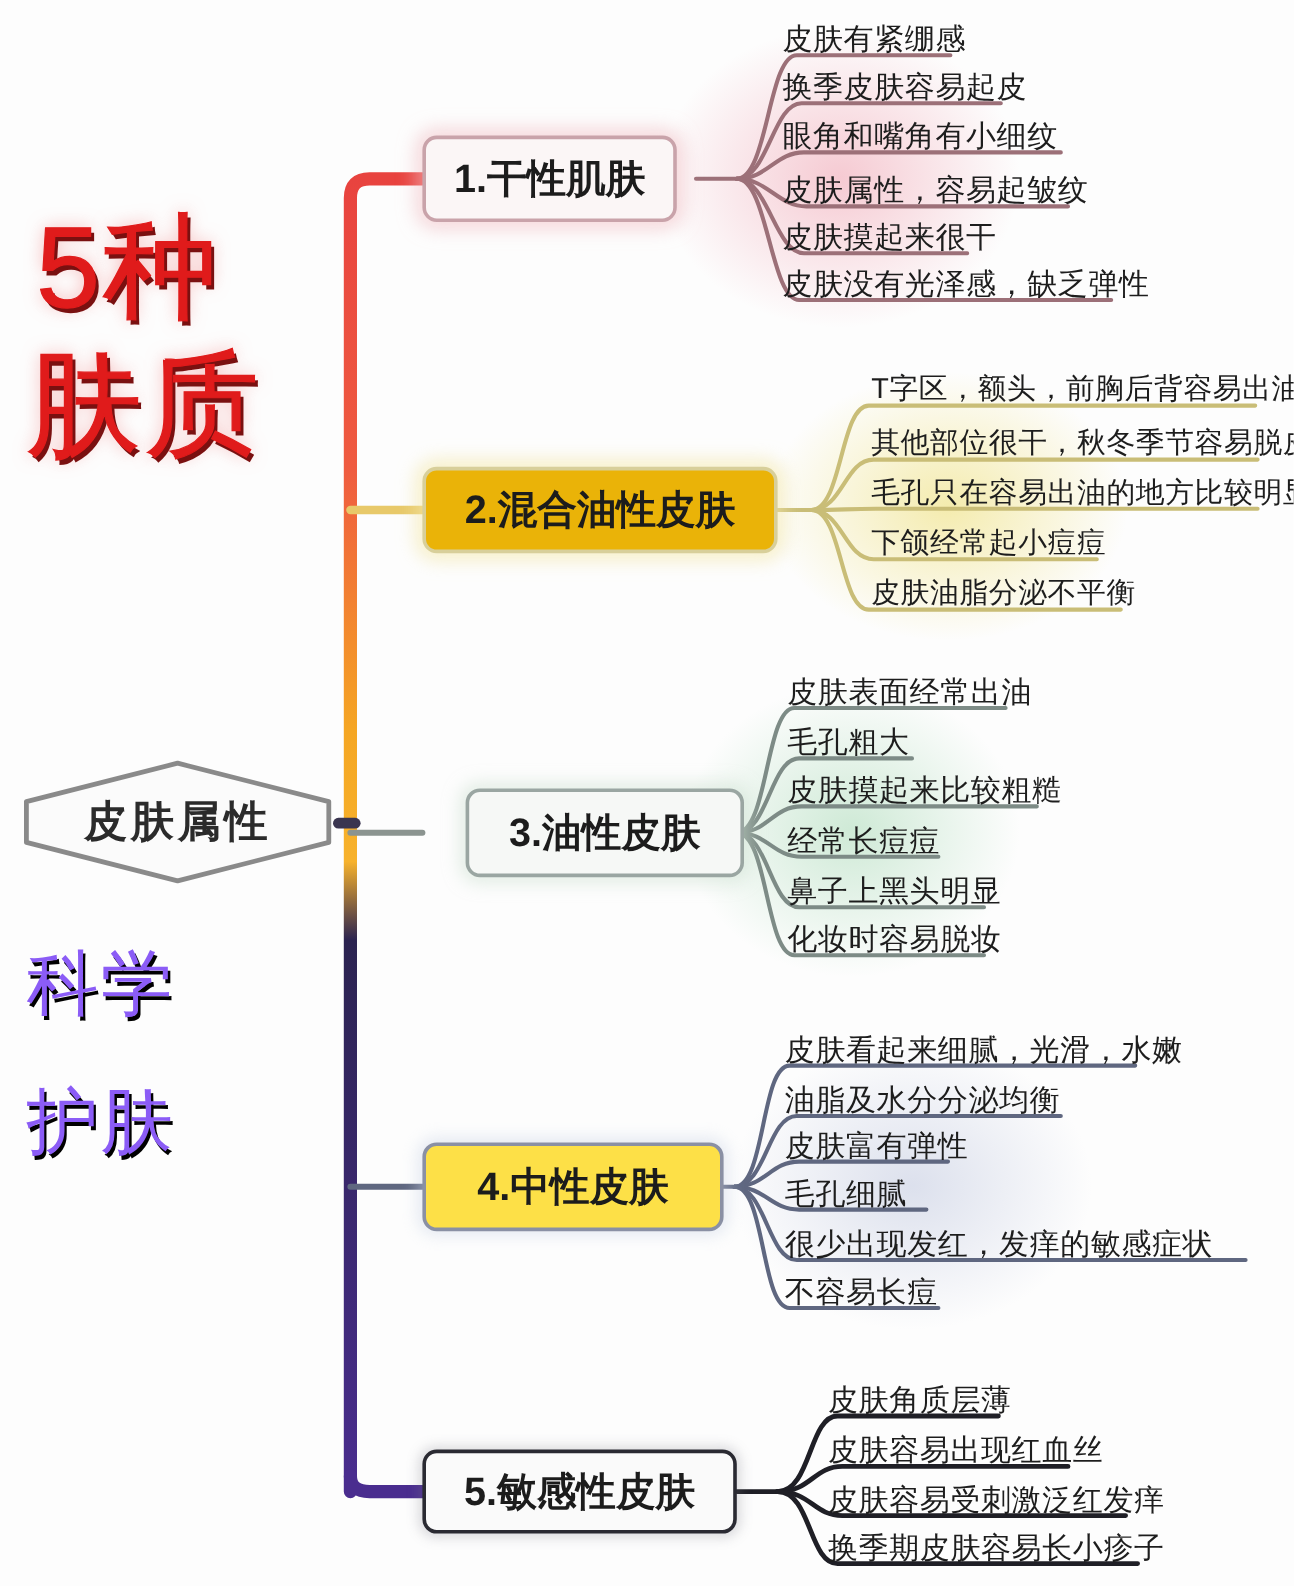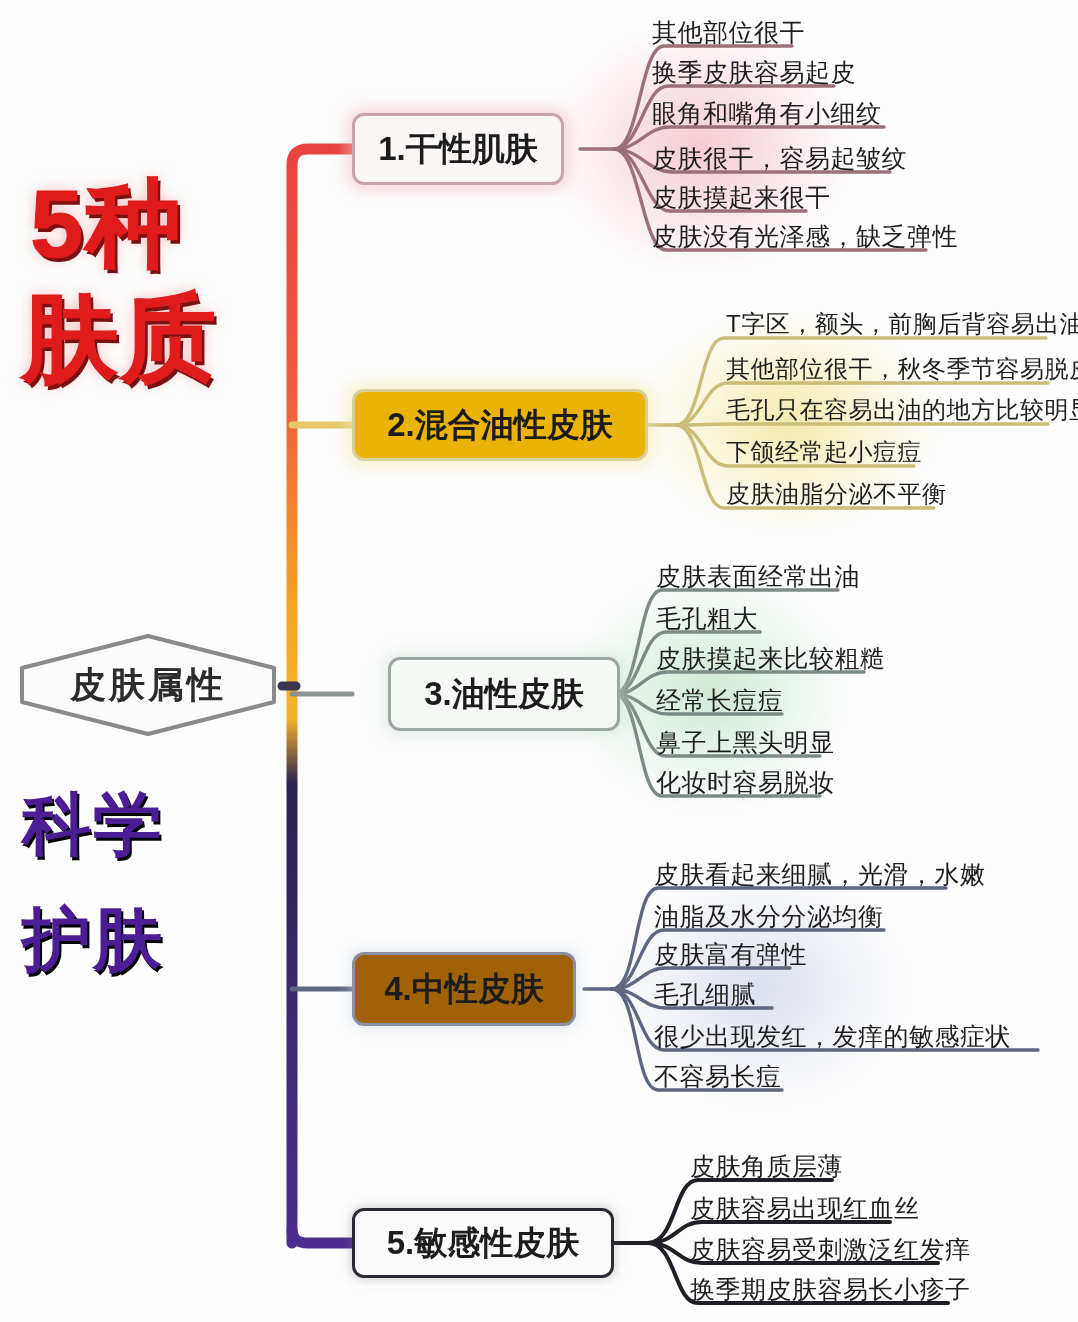--- a/index.html
+++ b/index.html
@@ -6,34 +6,34 @@
   body{
     font-family:"Liberation Sans","DejaVu Sans",sans-serif;
     width:1078px;height:1322px;position:relative;overflow:hidden;
     background:#fdfdfd;
   }
   #map{position:absolute;left:0;top:0;width:1078px;height:1322px;}
 
   
   .hero{
     position:absolute;
-    font-weight:bold;
+    font-weight:normal;
     letter-spacing:2px;
     white-space:nowrap;
     line-height:1;
   }
   .hero-red{
     color:#e01b1b;
     font-size:96px;
     text-shadow:3px 4px 0 #7a1010, 0 0 14px rgba(240,120,120,.55);
     -webkit-text-stroke:1px #e01b1b;
   }
   .hero-black{
-    color:#4c1d95;
-    font-size:69px;
+    color:#8b5cf6;
+    font-size:60px;
     text-shadow:2px 3px 0 #000;
   }
   #hero1{left:30px;top:176px;}
   #hero2{left:22px;top:290px;}
   #hero3{left:22px;top:790px;}
   #hero4{left:22px;top:905px;}
 
   
   #center-node{
     position:absolute;left:14px;top:634px;width:268px;height:102px;
@@ -55,22 +55,22 @@
   }
   #node1{left:352px;top:113px;width:212px;height:72px;font-size:33px;
     border:3px solid #c9a3aa;background:#fbf6f6;
     box-shadow:0 0 14px 6px rgba(240,190,195,.55);}
   #node2{left:352px;top:389px;width:296px;height:72px;font-size:33px;
     border:3px solid #d8cf9a;background:#eab308;
     box-shadow:0 0 14px 6px rgba(243,231,170,.6);}
   #node3{left:352px;top:657px;width:232px;height:74px;font-size:33px;
     border:3px solid #9aa6a2;background:#f6f8f6;
     box-shadow:0 0 13px 5px rgba(205,225,210,.5);margin-left:36px;}
-  #node4{left:352px;top:952px;width:224px;height:74px;font-size:33px;
-    border:3px solid #8a90a4;background:#a16207;
+  #node4{left:352px;top:952px;width:251px;height:74px;font-size:33px;
+    border:3px solid #8a90a4;background:#fde047;
     box-shadow:0 0 12px 4px rgba(205,212,230,.45);}
   #node5{left:352px;top:1208px;width:262px;height:70px;font-size:33px;
     border:3px solid #2a2a32;background:#fafafa;
     box-shadow:0 0 10px 3px rgba(120,120,130,.25);}
 
   
   .leaf{
     position:absolute;
     font-size:25px;
     color:#1d1d1d;
@@ -196,24 +196,24 @@
 <div class="node" id="node3">
     <span>3.油性皮肤</span>
   </div>
 <div class="node" id="node4">
     <span>4.中性皮肤</span>
   </div>
 <div class="node" id="node5">
     <span>5.敏感性皮肤</span>
   </div>
 
-<div class="leaf" style="left:652px;top:16px">其他部位很干</div>
+<div class="leaf" style="left:652px;top:16px">皮肤有紧绷感</div>
 <div class="leaf" style="left:652px;top:56px">换季皮肤容易起皮</div>
 <div class="leaf" style="left:652px;top:97px">眼角和嘴角有小细纹</div>
-<div class="leaf" style="left:652px;top:142px">皮肤很干，容易起皱纹</div>
+<div class="leaf" style="left:652px;top:142px">皮肤属性，容易起皱纹</div>
 <div class="leaf" style="left:652px;top:181px">皮肤摸起来很干</div>
 <div class="leaf" style="left:652px;top:220px">皮肤没有光泽感，缺乏弹性</div>
 
 <div class="leaf" style="left:726px;top:308px;font-size:24px">T字区，额头，前胸后背容易出油</div>
 <div class="leaf" style="left:726px;top:353px;font-size:24px">其他部位很干，秋冬季节容易脱皮</div>
 <div class="leaf" style="left:726px;top:394px;font-size:24px">毛孔只在容易出油的地方比较明显</div>
 <div class="leaf" style="left:726px;top:436px;font-size:24px">下颌经常起小痘痘</div>
 <div class="leaf" style="left:726px;top:478px;font-size:24px">皮肤油脂分泌不平衡</div>
 
 <div class="leaf" style="left:656px;top:560px">皮肤表面经常出油</div>

